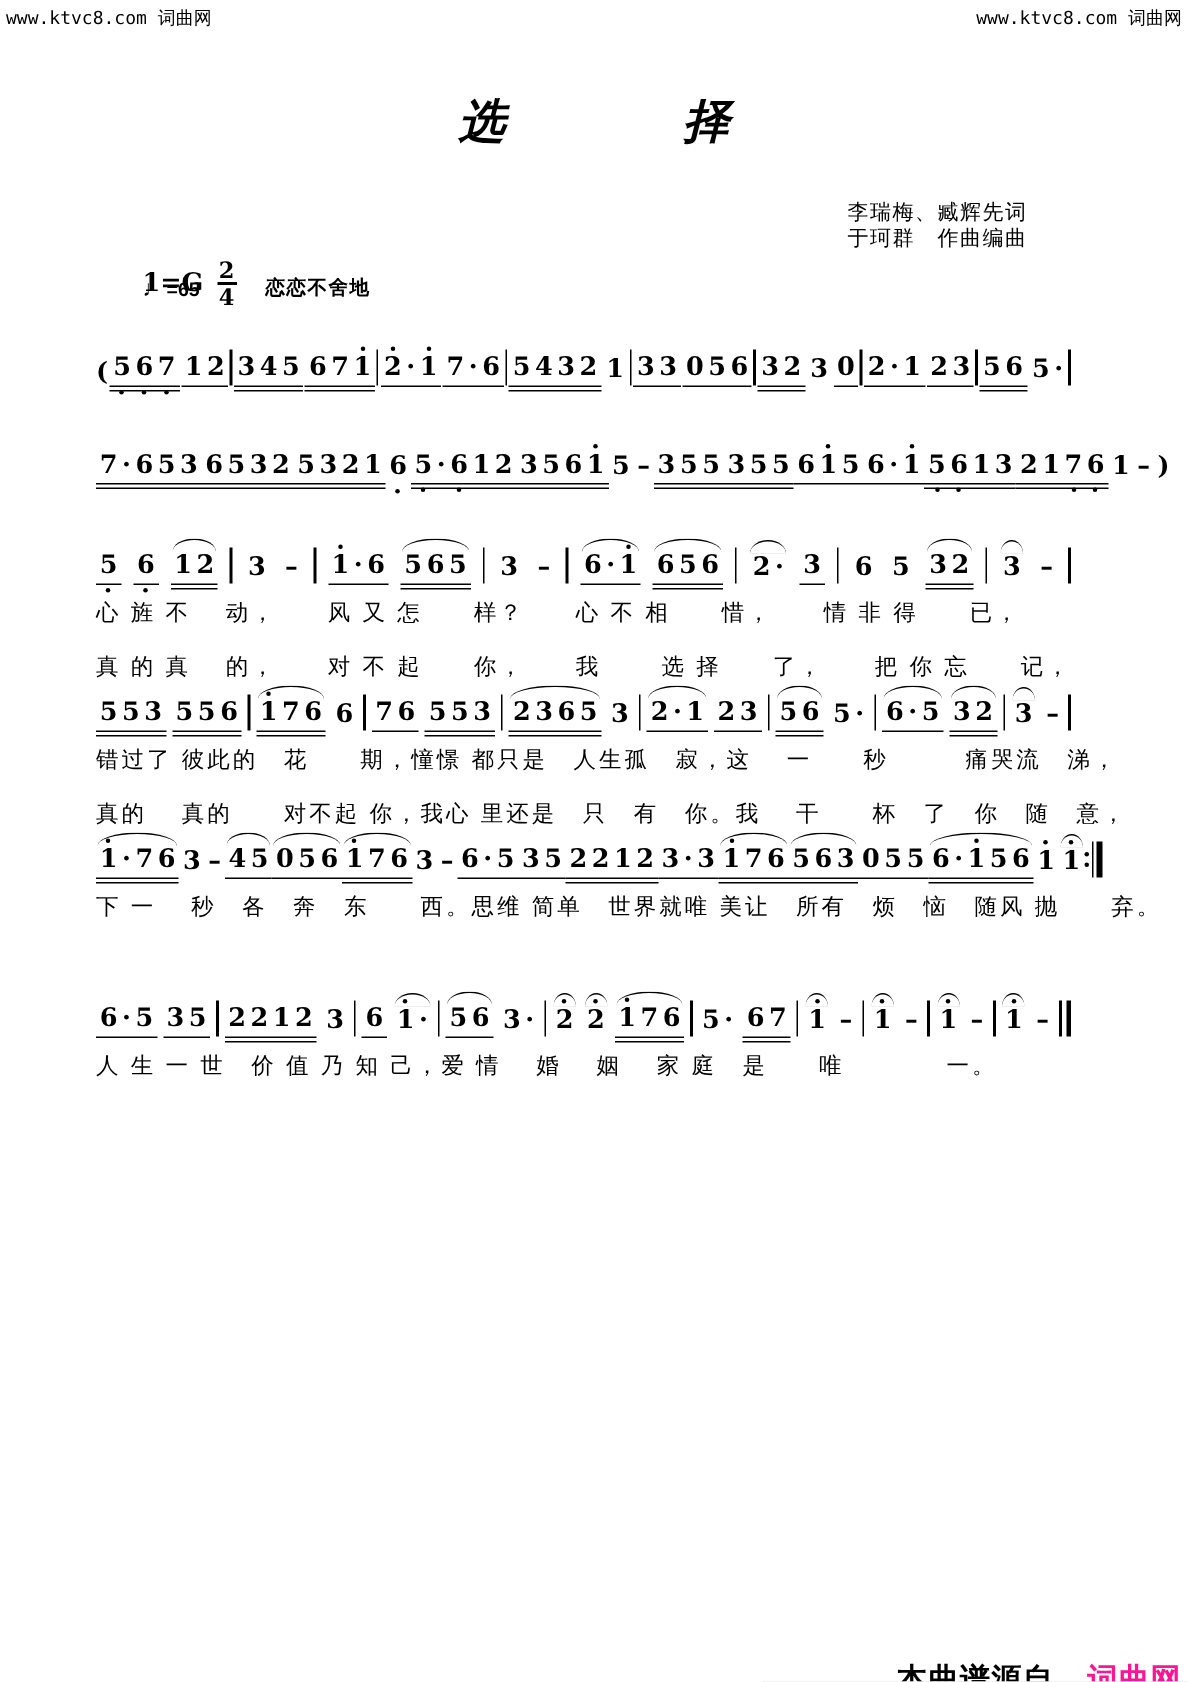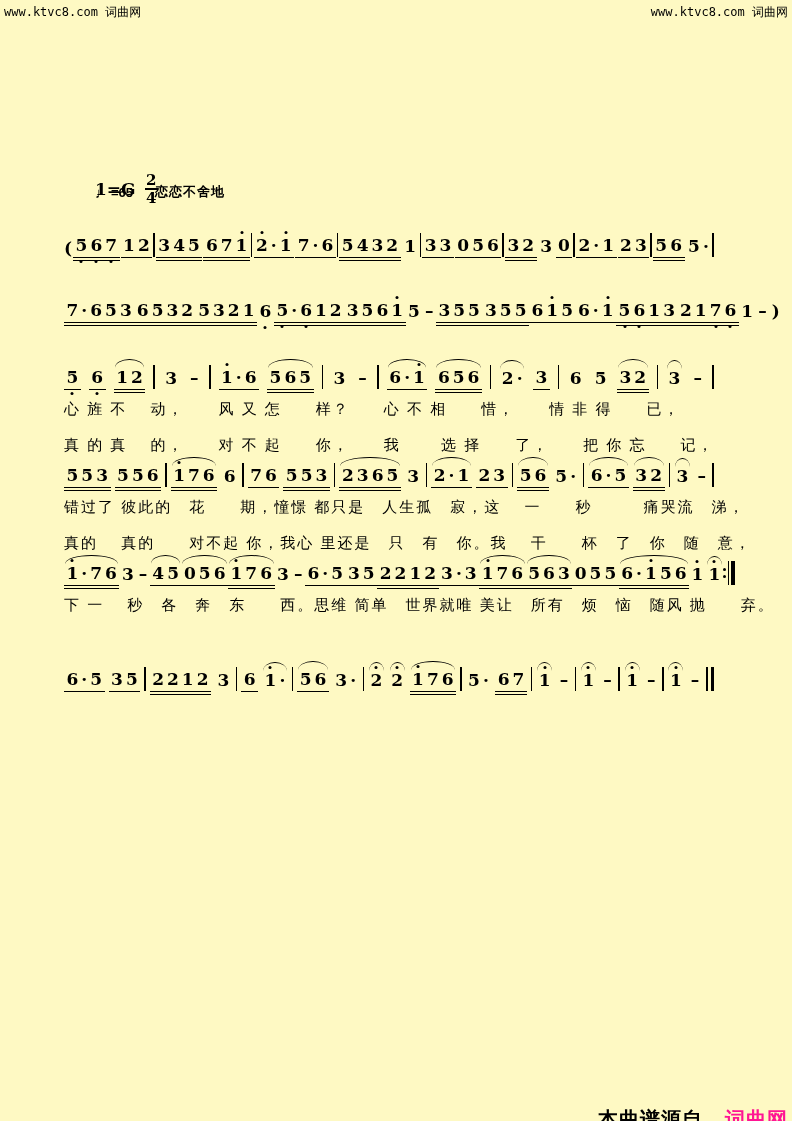--- a/index.html
+++ b/index.html
@@ -1,19 +1,19 @@
 <!DOCTYPE html>
 <html><head>
 <meta charset="utf-8">
 <style>
   * { margin:0; padding:0; box-sizing:border-box; }
   html,body { background:#e8e8e8; }
   .page {
     position:relative; width:792px; height:1121px; margin:0 auto;
-    background:#fef9c3; overflow:hidden; color:#000;
+    background:#ffffff; overflow:hidden; color:#000;
     font-family:"Liberation Sans", sans-serif;
   }
   .wm { position:absolute; top:4px; font-family:"DejaVu Sans Mono", monospace;
         font-size:12px; color:#000; letter-spacing:0; }
   .wm.left { left:4px; } .wm.right { right:4px; }
 
   .title { position:absolute; top:60px; left:0; width:100%; text-align:center;
            font-size:31px; font-weight:bold; font-style:italic;
            font-family:"DejaVu Serif", serif; }
   .title .tchar { display:inline-block; }
@@ -24,21 +24,21 @@
   .timesig { display:inline-flex; flex-direction:column; align-items:center;
              margin-left:9px; font-size:15px; line-height:14px; }
   .timesig .fline { width:13px; height:2px; background:#000; margin:1px 0; }
 
   .credits { position:absolute; left:565px; top:133px; font-size:14px; line-height:17px;
              letter-spacing:1px; }
 
   .temporow { position:absolute; left:95px; top:183px; font-size:13px; font-weight:bold;
               display:flex; align-items:center; }
   .temporow .qnote { font-size:15px; margin-right:1px; }
-  .temporow .expr { margin-left:22px; letter-spacing:1px; }
+  .temporow .expr { margin-left:44px; letter-spacing:1px; }
 
   
   .mline-wrap { position:absolute; left:64px; width:650px; }
   .mrow { display:flex; justify-content:space-between; align-items:flex-end;
           font-family:"DejaVu Serif", serif; font-weight:bold; font-size:17px;
           height:30px; }
   .grp { display:inline-flex; align-items:flex-end; }
   .pre { padding-right:1px; }
   .core { display:inline-flex; position:relative; padding:0 1px 3px 1px; line-height:1; }
   .nc { display:inline-block; position:relative; padding:0 1.5px; line-height:1; }
@@ -74,30 +74,38 @@
   .footer .brand { margin-left:22px; text-decoration:none; cursor:pointer; }
 </style>
 </head>
 <body>
 
 <div class="page">
 
   <div class="wm left">www.ktvc8.com 词曲网</div>
   <div class="wm right">www.ktvc8.com 词曲网</div>
 
+  <div class="title">
+    <span class="tchar">选</span>
+    <span class="tchar">择</span>
+  </div>
 
   <div class="keysig">
     <span>1=G</span>
     <span class="timesig">
       <span>2</span>
       <span class="fline"></span>
       <span>4</span>
     </span>
   </div>
 
+  <div class="credits">
+    <div>李瑞梅、臧辉先词</div>
+    <div>于珂群　作曲编曲</div>
+  </div>
 
   <div class="temporow">
     <span class="qnote">♩</span>
     <span>=65</span>
     <span class="expr">恋恋不舍地</span>
   </div>
 
   <div id="score">
       <div class="mline-wrap" style="top: 228px;">
         <div class="mrow">
@@ -840,20 +848,21 @@
               <span class="nc da">1</span>
             </span>
           </span>
           <span class="grp">
             <span class="core">
               <span class="nc">–</span>
             </span>
           </span>
           <span class="bar-final"></span>
         </div>
+        <div class="lyr first">人 生 一 世　价 值 乃 知 己，爱 情　 婚　 姻　 家 庭　是　　唯　　　　一。</div>
       </div>
     </div>
 
 
   <div class="footer">
     <span>本曲谱源自</span>
     <a class="brand" style="color: rgb(255, 20, 147); margin-top: 24px;">词曲网</a>
   </div>
 
 </div>

